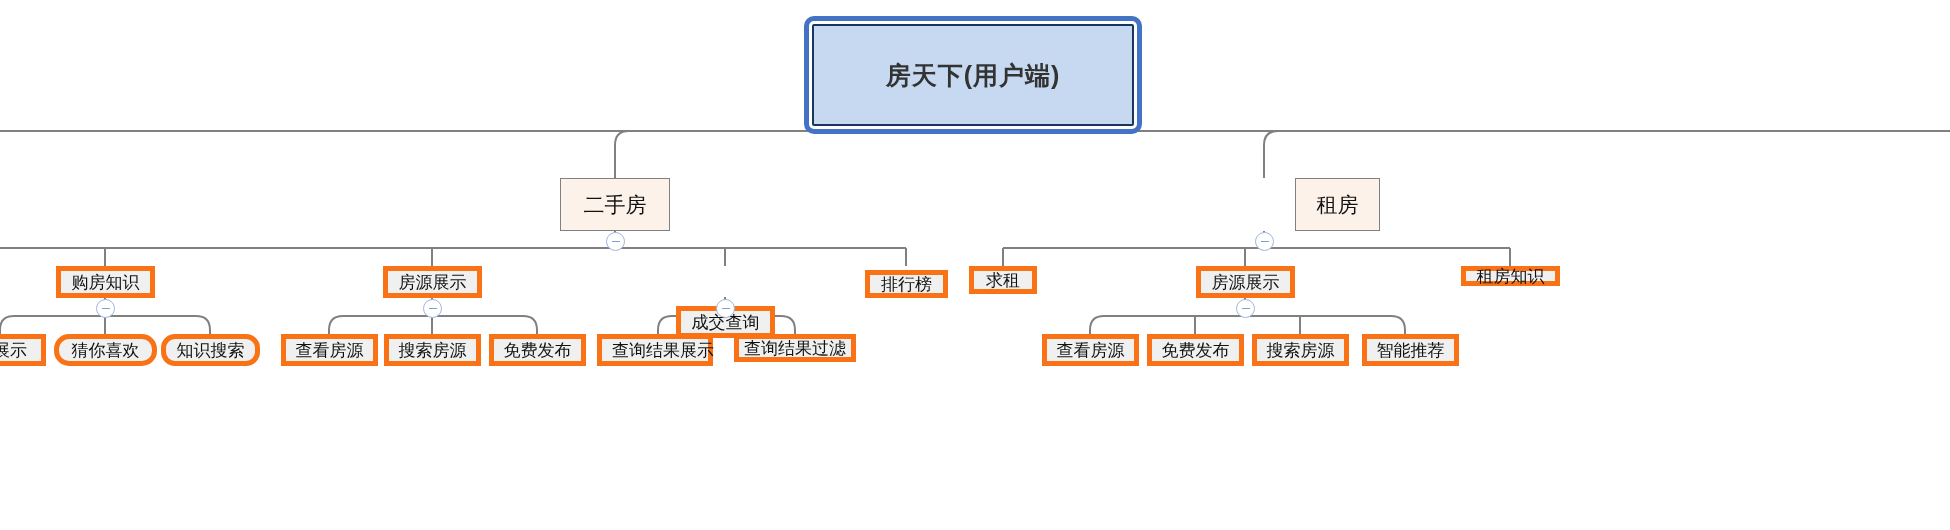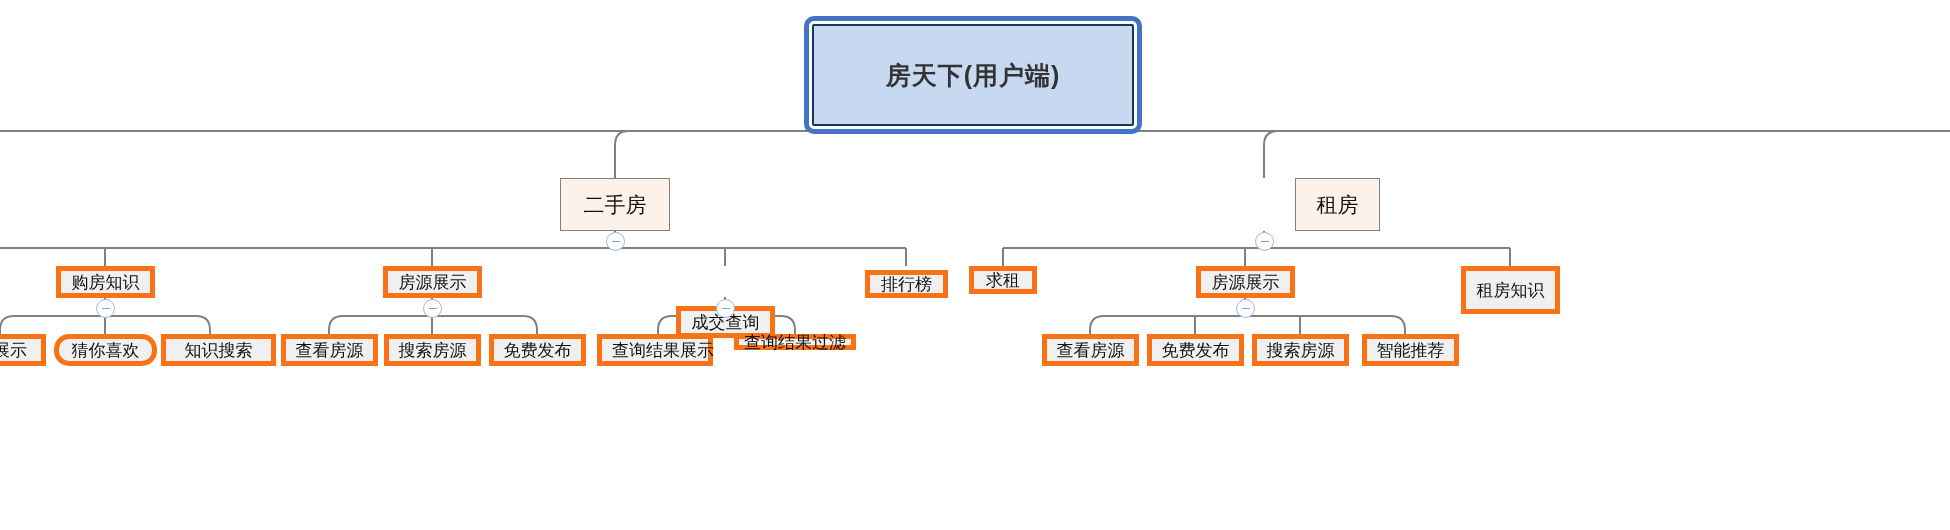--- a/index.html
+++ b/index.html
@@ -151,31 +151,31 @@
 
   <div class="node item" style="left:865px;top:270px;width:83px;height:28px;">排行榜</div>
 
   <div class="node item" style="left:969px;top:266px;width:68px;height:28px;">求租</div>
 
   <div class="node item" style="left:1196px;top:266px;width:99px;height:32px;">房源展示</div>
   <div class="toggle" style="left:1236px;top:299px;">
     <span class="bar"></span>
   </div>
 
-  <div class="node item" style="left:1461px;top:266px;width:99px;height:48px;">租房知识</div>
+  <div class="node item" style="left:1461px;top:266px;width:99px;height:20px;">租房知识</div>
 
   <div class="node item" style="left:-26px;top:334px;width:72px;height:32px;">展示</div>
   <div class="node item" style="left:54px;top:334px;width:103px;height:32px;border-radius:15px;">猜你喜欢</div>
-  <div class="node item" style="left:161px;top:334px;width:115px;height:32px;">知识搜索</div>
+  <div class="node item" style="left:161px;top:334px;width:99px;height:32px;border-radius:14px;">知识搜索</div>
 
   <div class="node item" style="left:281px;top:334px;width:97px;height:32px;">查看房源</div>
   <div class="node item" style="left:384px;top:334px;width:97px;height:32px;">搜索房源</div>
   <div class="node item" style="left:489px;top:334px;width:97px;height:32px;">免费发布</div>
 
   <div class="node item" style="left:597px;top:334px;width:116px;height:32px;padding-left:16px;">查询结果展示</div>
-  <div class="node item" style="left:734px;top:334px;width:122px;height:16px;">查询结果过滤</div>
+  <div class="node item" style="left:734px;top:334px;width:122px;height:28px;">查询结果过滤</div>
 
   <div class="node item" style="left:1042px;top:334px;width:97px;height:32px;">查看房源</div>
   <div class="node item" style="left:1147px;top:334px;width:97px;height:32px;">免费发布</div>
   <div class="node item" style="left:1252px;top:334px;width:97px;height:32px;">搜索房源</div>
   <div class="node item" style="left:1362px;top:334px;width:97px;height:32px;">智能推荐</div>
 
 </div>
 
 </body></html>

